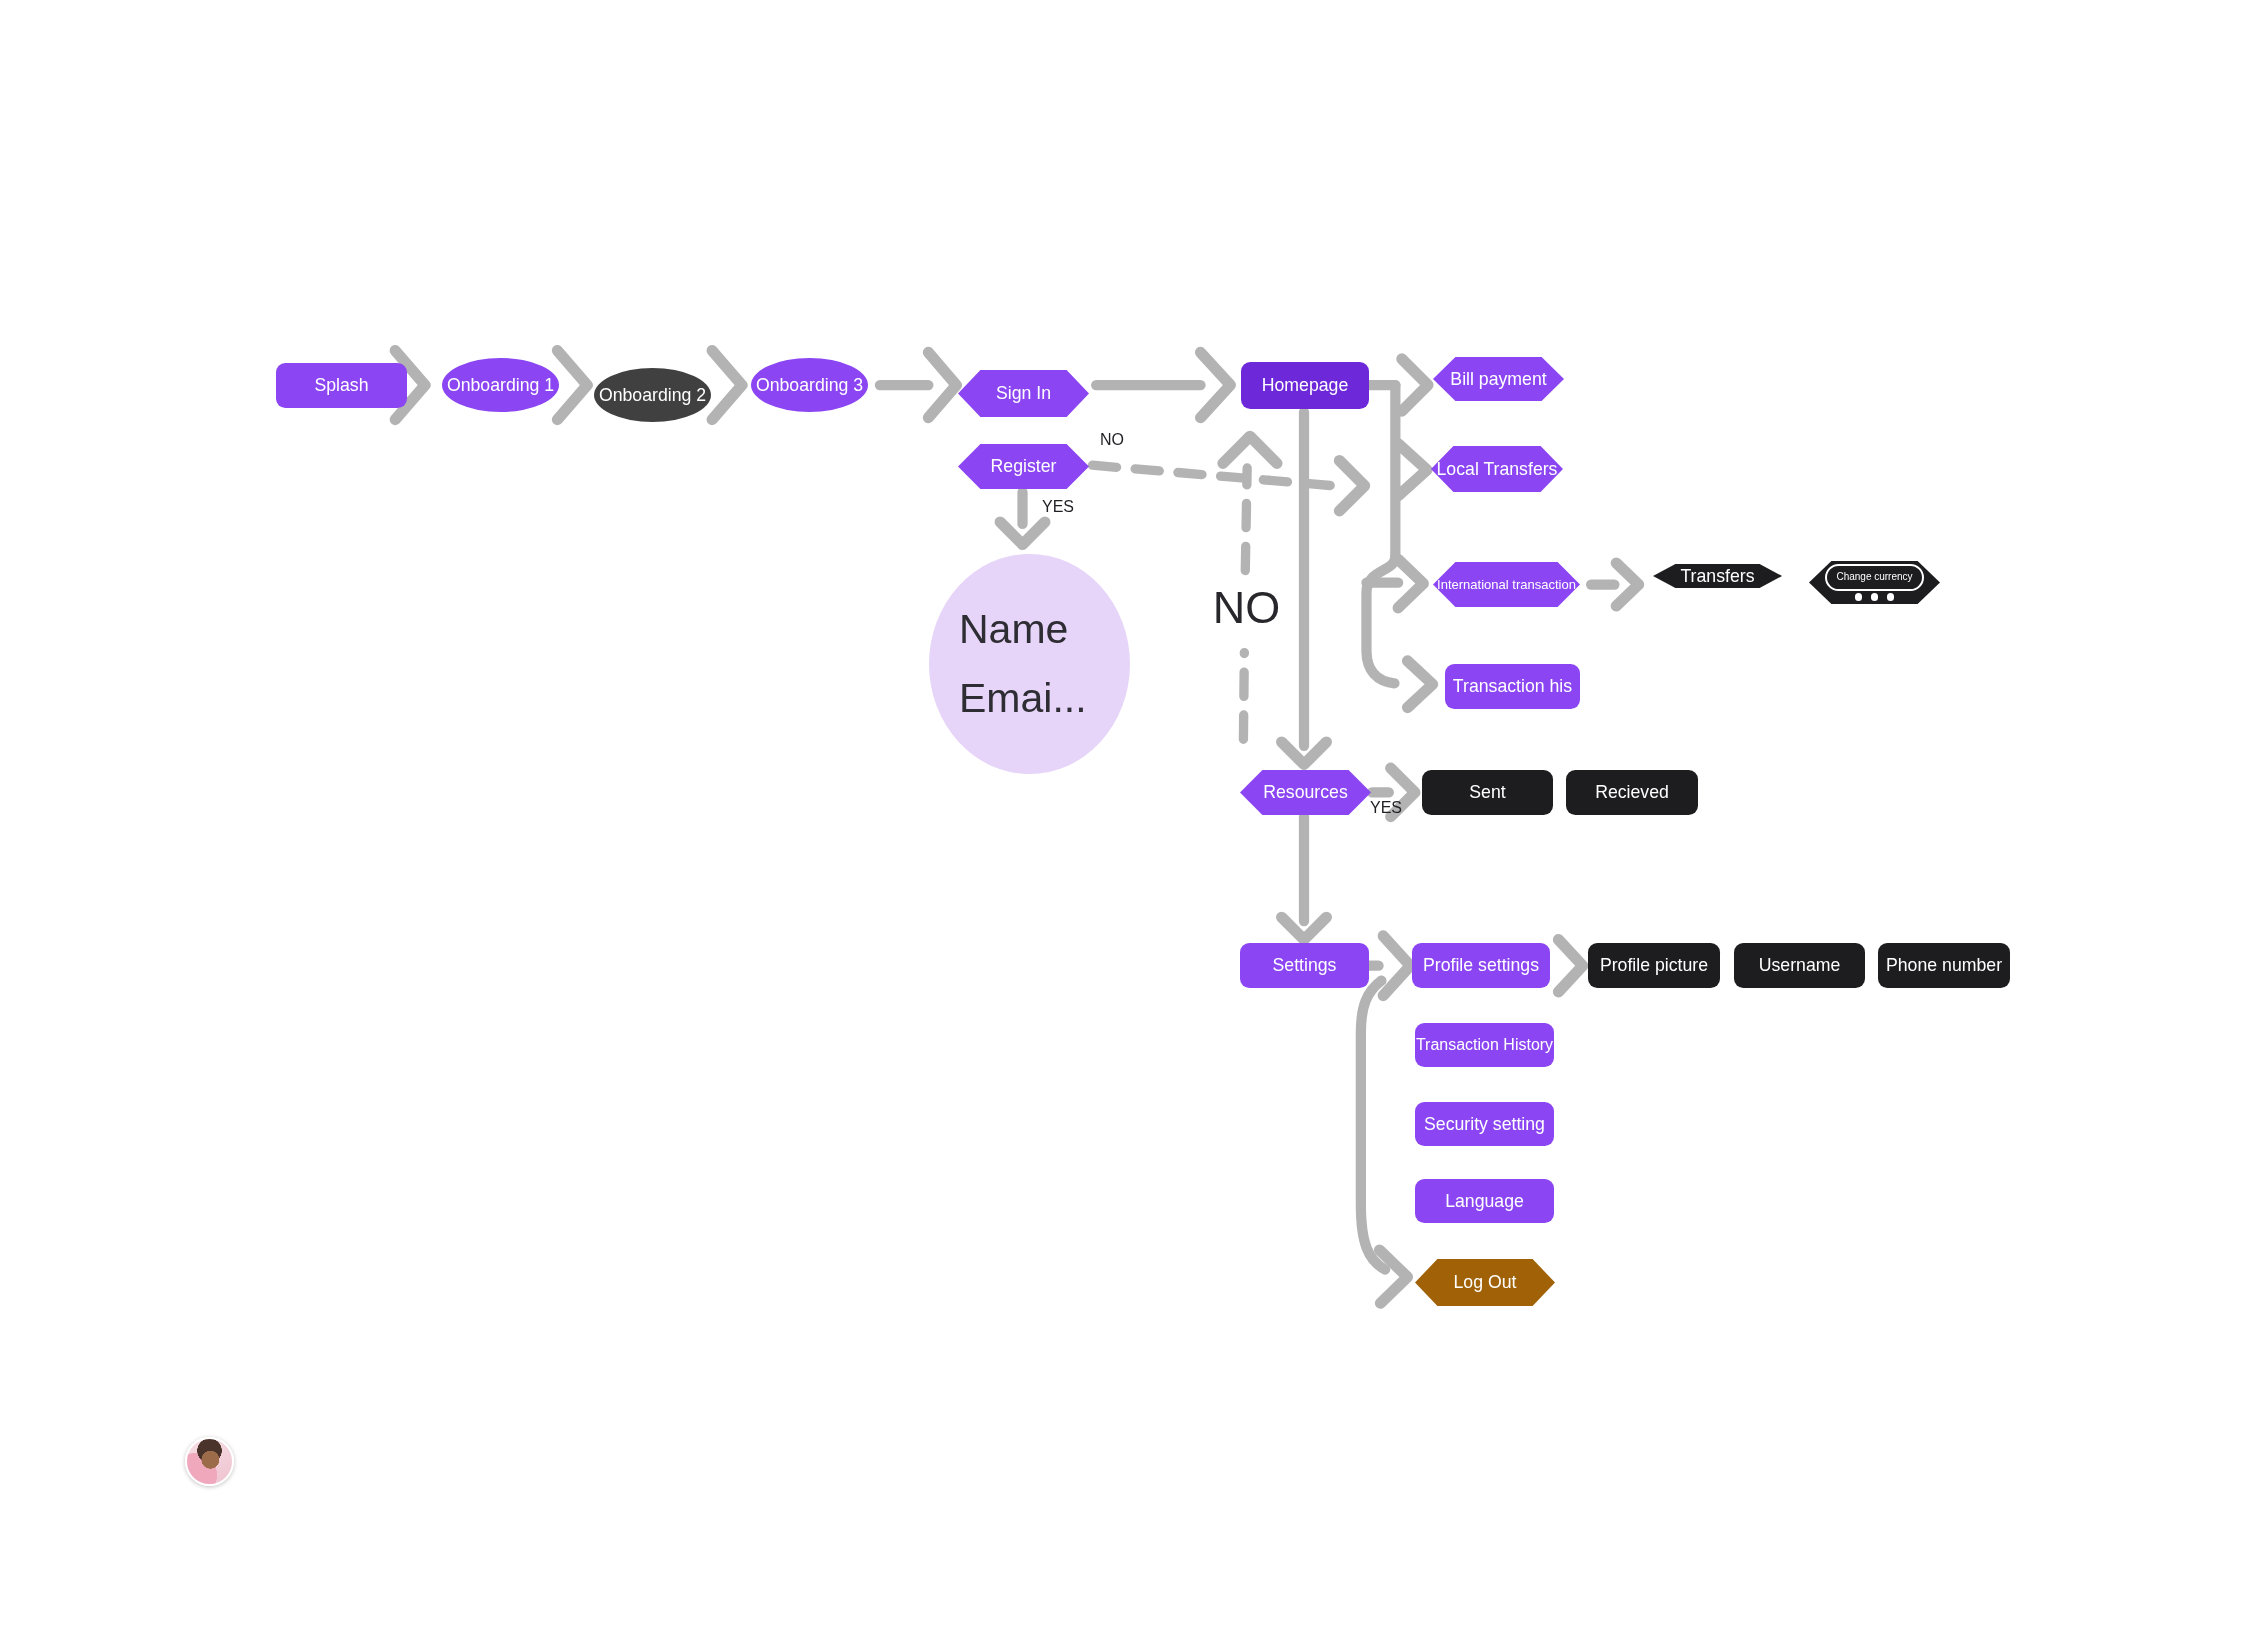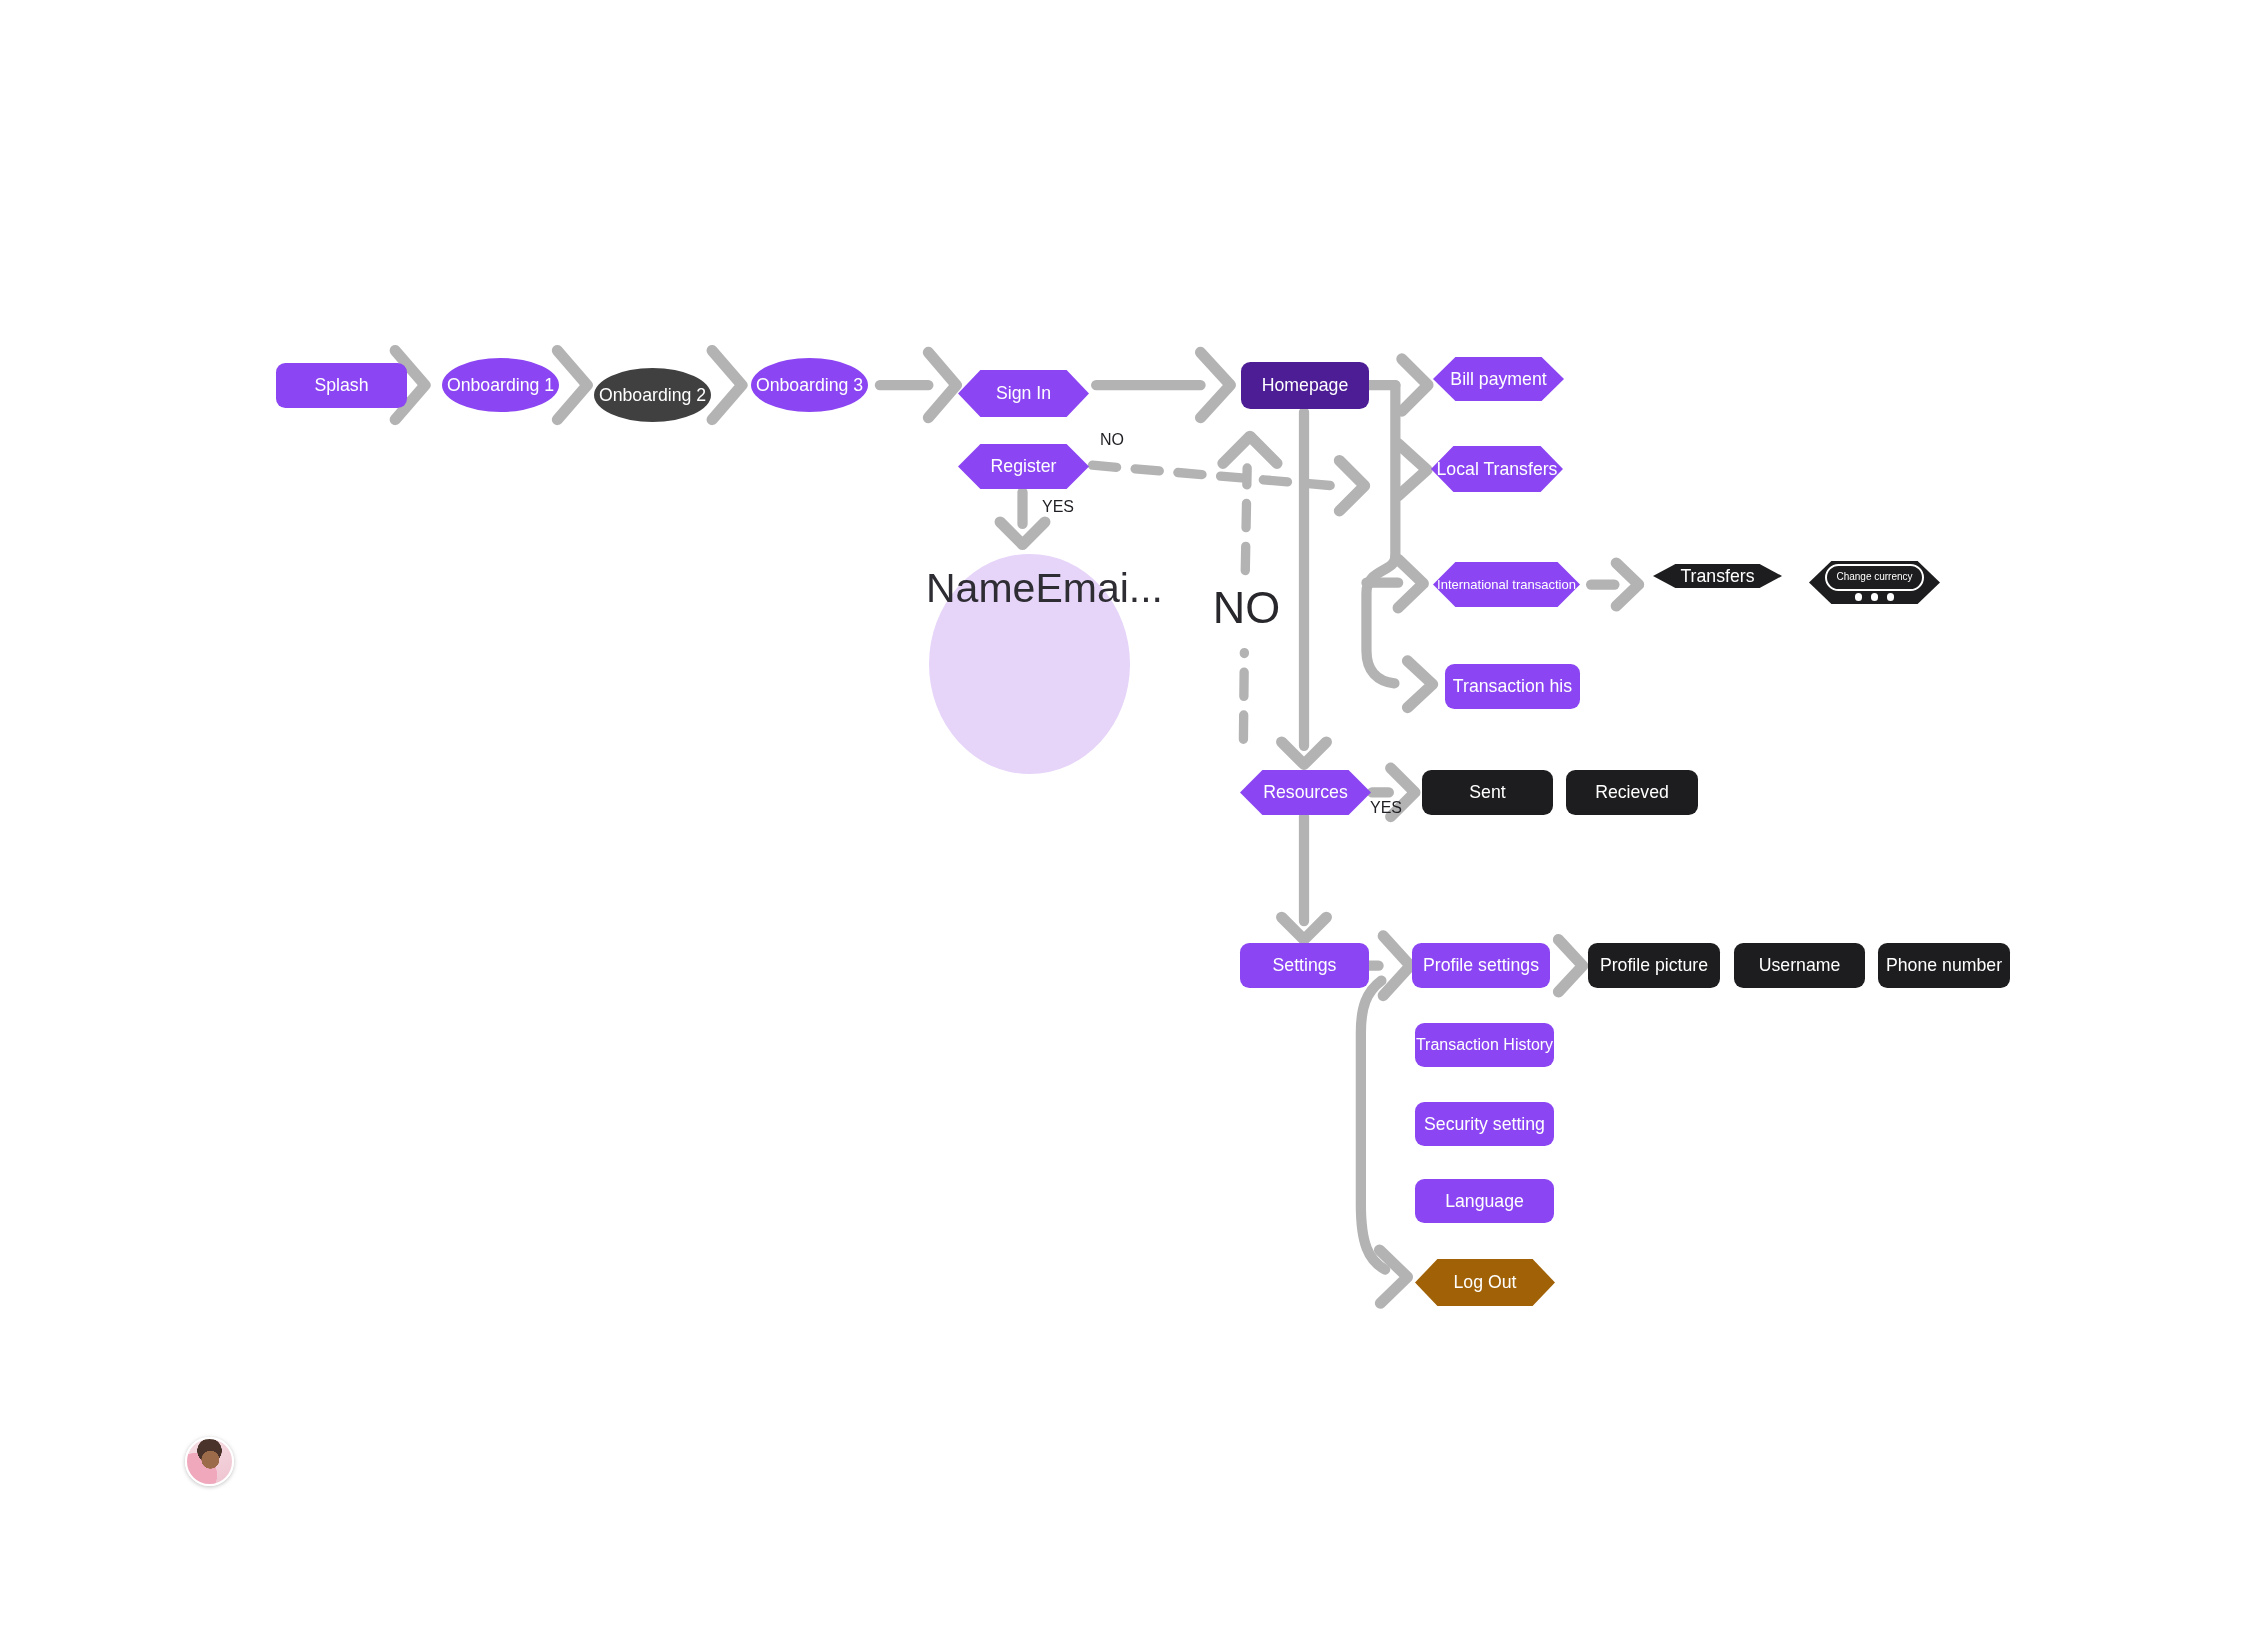--- a/index.html
+++ b/index.html
@@ -8,21 +8,21 @@
   #edges{position:absolute;left:0;top:0;pointer-events:none;}
   #edges path{fill:none;stroke:#B3B3B3;stroke-linecap:round;stroke-linejoin:round;}
   #edges path.shaft{stroke-width:11;}
   #edges path.head{stroke-width:12;}
   #edges path.dash{stroke-width:10;stroke-dasharray:26 20;}
   .node{position:absolute;display:flex;align-items:center;justify-content:center;
         color:#ffffff;font-size:17.7px;white-space:nowrap;box-sizing:border-box;}
   .node.rect{border-radius:9.3px;}
   .node.ellipse{border-radius:50%;}
   .node.hex{clip-path:polygon(22.4px 0%,calc(100% - 22.4px) 0%,100% 50%,calc(100% - 22.4px) 100%,22.4px 100%,0% 50%);}
-  .node.big-ellipse{border-radius:50%;flex-direction:row;align-items:flex-start;
+  .node.big-ellipse{border-radius:50%;flex-direction:column;align-items:flex-start;
         justify-content:center;padding-left:30px;}
   .node.col{flex-direction:column;}
   .big-line{font-size:41px;line-height:69px;color:#2D2D33;}
   .node-label.pill{border:2.3px solid #ffffff;border-radius:931px;padding:0px 9.3px;line-height:22.4px;}
   .dots{display:flex;gap:8.4px;margin-top:2.8px;}
   .dot{width:7.5px;height:7.5px;border-radius:50%;background:#ffffff;}
   .flow-label{position:absolute;color:#1F1F24;font-size:16px;white-space:nowrap;}
   .flow-label.big{font-size:45px;font-weight:500;color:#28282C;width:93px;text-align:center;}
   .avatar{position:absolute;left:185px;top:1437px;width:45px;height:45px;border-radius:50%;
         border:2.8px solid #ffffff;box-shadow:0 0.9px 4.7px rgba(0,0,0,0.25);
@@ -96,21 +96,21 @@
       </div>
       <div class="node ellipse" style="left: 594px; top: 368px; width: 117px; height: 54px; background: #404040;">
         <span class="node-label">Onboarding 2</span>
       </div>
       <div class="node ellipse" style="left: 751px; top: 358px; width: 117px; height: 54px; background: rgb(139, 69, 242);">
         <span class="node-label">Onboarding 3</span>
       </div>
       <div class="node hex" style="left: 958px; top: 370px; width: 131px; height: 47px; background: rgb(139, 69, 242);">
         <span class="node-label">Sign In</span>
       </div>
-      <div class="node rect" style="left: 1241px; top: 362px; width: 128px; height: 47px; background: #4c1d95;">
+      <div class="node rect" style="left: 1241px; top: 362px; width: 128px; height: 47px; background: #6d28d9;">
         <span class="node-label">Homepage</span>
       </div>
       <div class="node hex" style="left: 1433px; top: 357px; width: 131px; height: 44px; background: rgb(139, 69, 242);">
         <span class="node-label">Bill payment</span>
       </div>
       <div class="node hex" style="left: 958px; top: 444px; width: 131px; height: 45px; background: rgb(139, 69, 242);">
         <span class="node-label">Register</span>
       </div>
       <div class="node big-ellipse" style="left: 929px; top: 554px; width: 201px; height: 220px; background: rgb(230, 212, 249);">
         <div class="big-line">Name</div>

